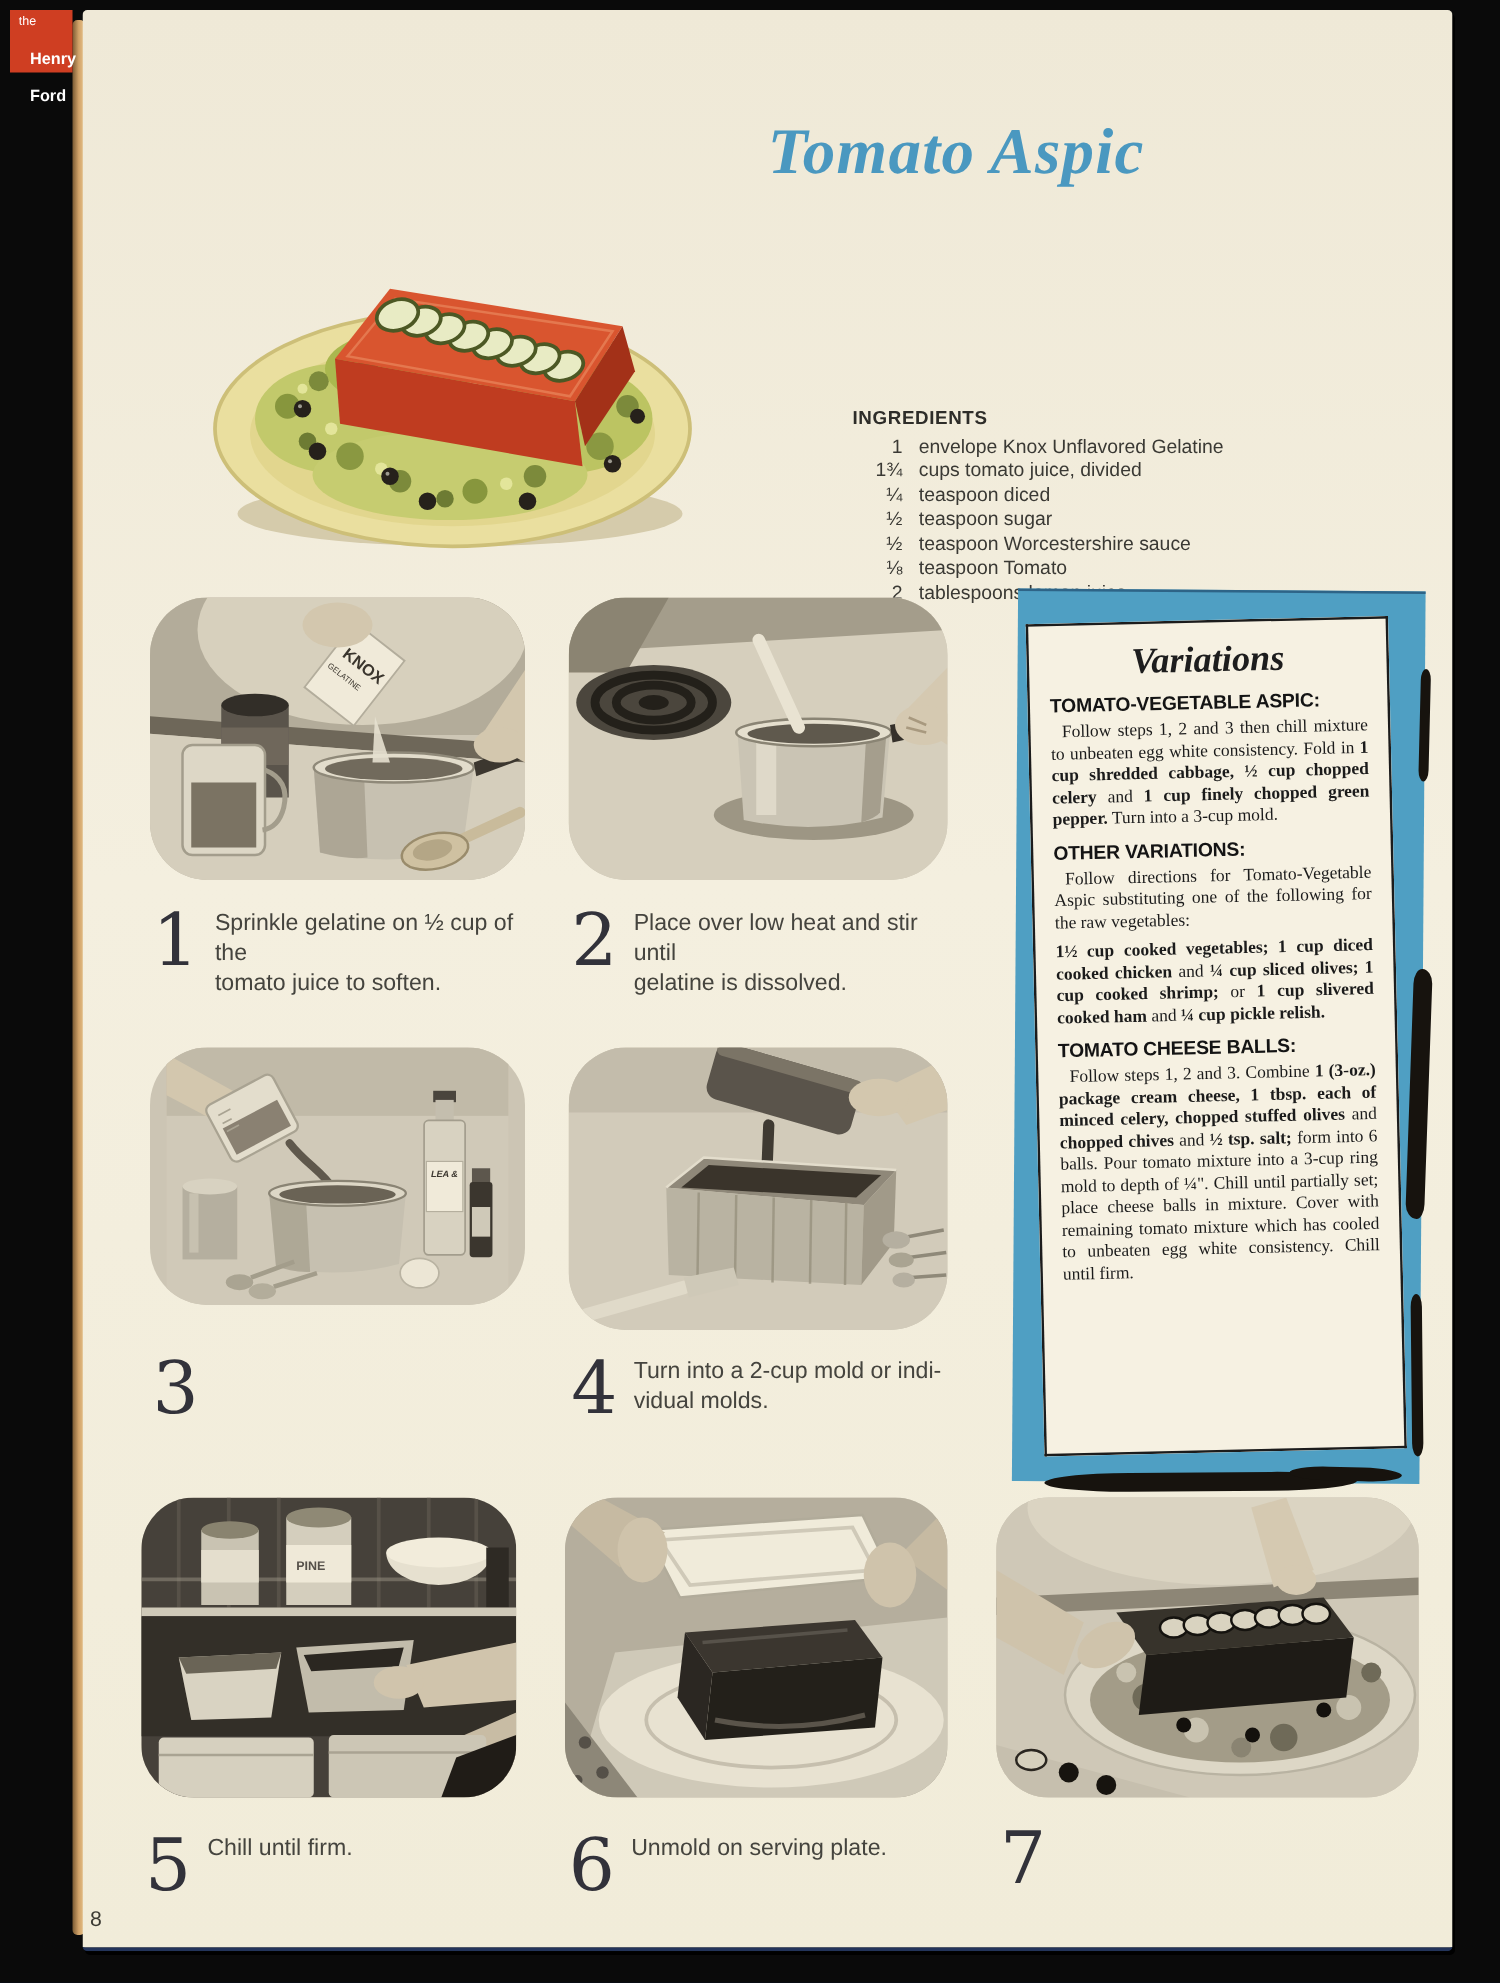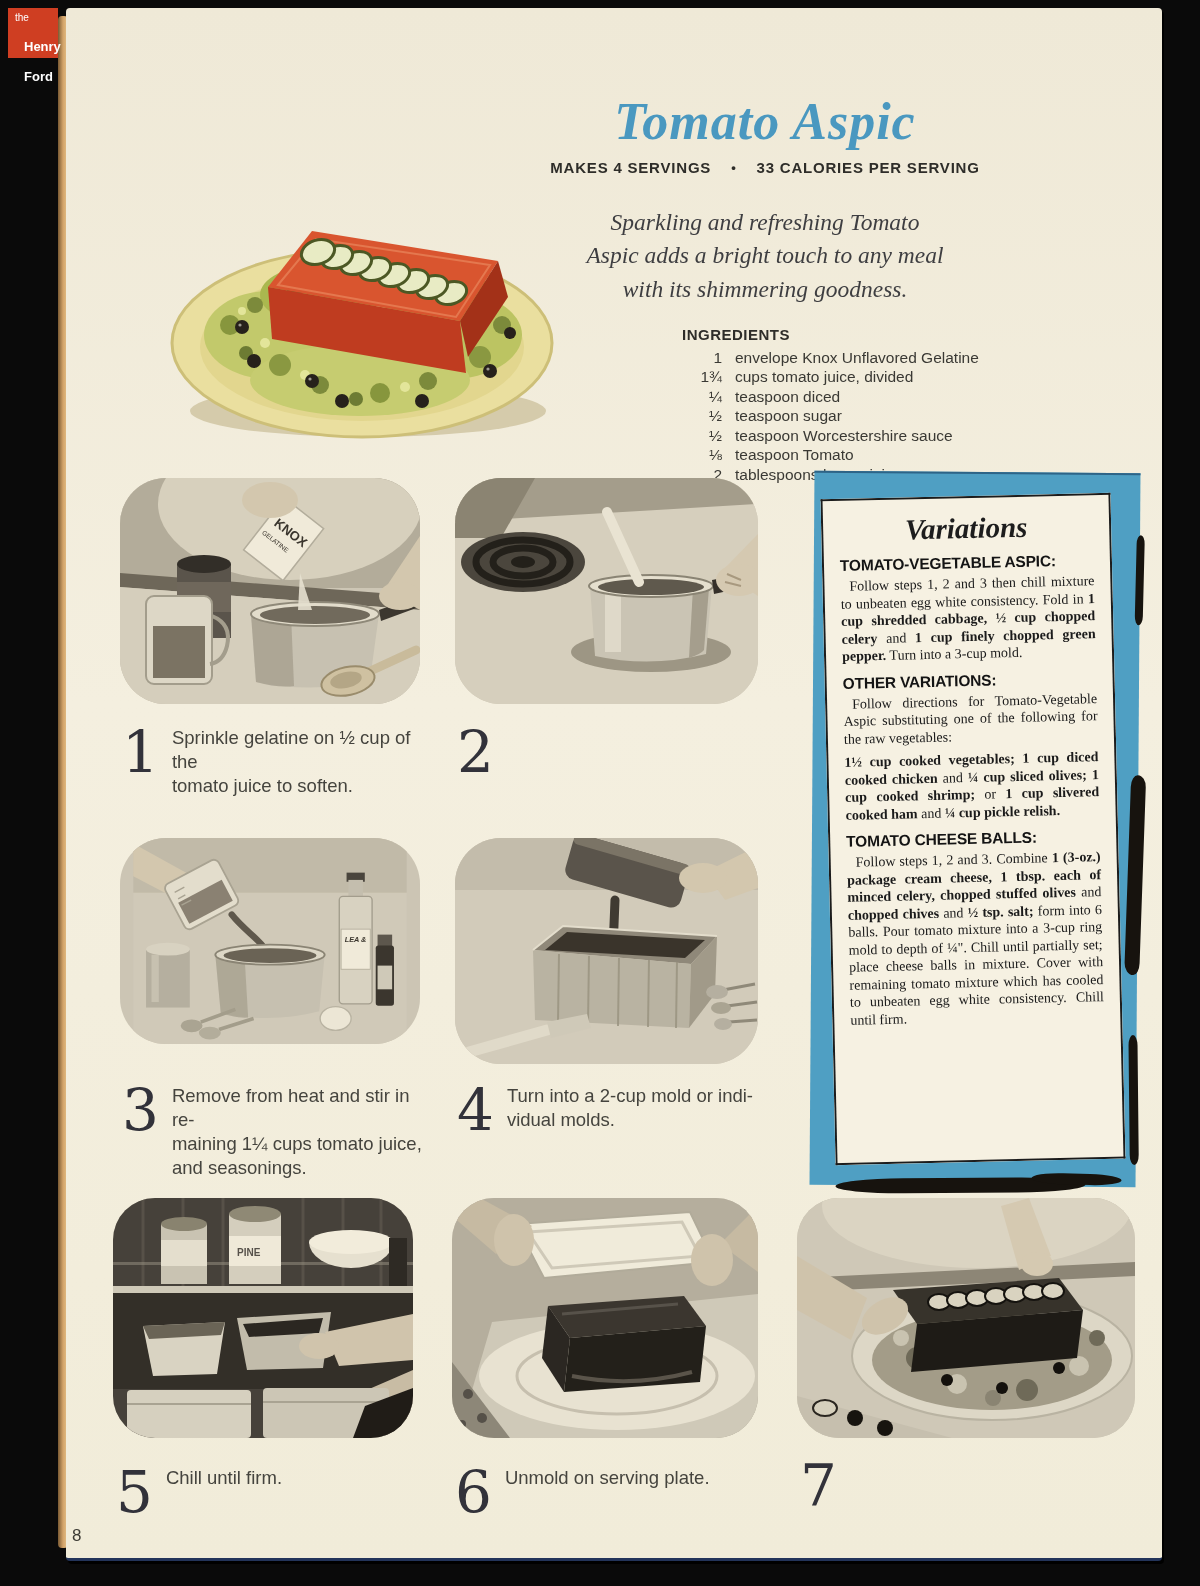--- a/index.html
+++ b/index.html
@@ -76,28 +76,20 @@
   <div class="page"></div>
 
   <div class="logo">
     <div class="l1">the</div>
     <div class="l2">Henry</div>
     <div class="l3">Ford</div>
   </div>
 
   <div class="header">
     <h1 class="title">Tomato Aspic</h1>
-    <div class="subtitle">
-      <span>MAKES 4 SERVINGS</span>
-      <span class="dot">•</span>
-      <span>33 CALORIES PER SERVING</span>
-    </div>
-    <div class="description">Sparkling and refreshing Tomato
-Aspic adds a bright touch to any meal
-with its shimmering goodness.</div>
   </div>
 
   <div class="hero">
     <svg viewBox="0 0 405 272">
       <ellipse cx="208" cy="236" rx="178" ry="26" fill="#d5cbab"></ellipse>
       <ellipse cx="202" cy="168" rx="190" ry="94" fill="#eadf9f" stroke="#cdbf78" stroke-width="3"></ellipse>
       <ellipse cx="202" cy="172" rx="162" ry="74" fill="#e2d68e"></ellipse>
       <g>
         <ellipse cx="110" cy="160" rx="66" ry="44" fill="#c2c96b"></ellipse>
         <ellipse cx="290" cy="160" rx="72" ry="44" fill="#bcc462"></ellipse>
@@ -448,26 +440,25 @@
     </svg>
   </div>
 
   <div class="caption" style="left:122px;top:722px;width:315px;">
     <span class="step-num">1</span>
     <span class="step-text">Sprinkle gelatine on ½ cup of the
 tomato juice to soften.</span>
   </div>
   <div class="caption" style="left:457px;top:722px;width:315px;">
     <span class="step-num">2</span>
+    <span class="step-text">Place over low heat and stir until
+gelatine is dissolved.</span>
   </div>
   <div class="caption" style="left:122px;top:1080px;width:315px;">
     <span class="step-num">3</span>
-    <span class="step-text">Remove from heat and stir in re-
-maining 1¼ cups tomato juice,
-and seasonings.</span>
   </div>
   <div class="caption" style="left:457px;top:1080px;width:315px;">
     <span class="step-num">4</span>
     <span class="step-text">Turn into a 2-cup mold or indi-
 vidual molds.</span>
   </div>
   <div class="caption" style="left:116px;top:1462px;width:300px;">
     <span class="step-num">5</span>
     <span class="step-text">Chill until firm.</span>
   </div>

